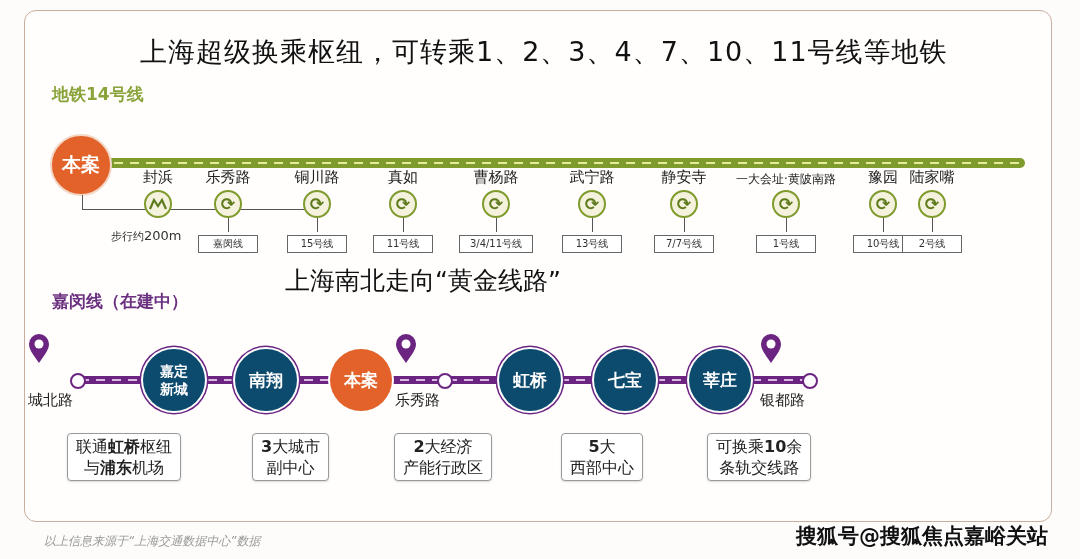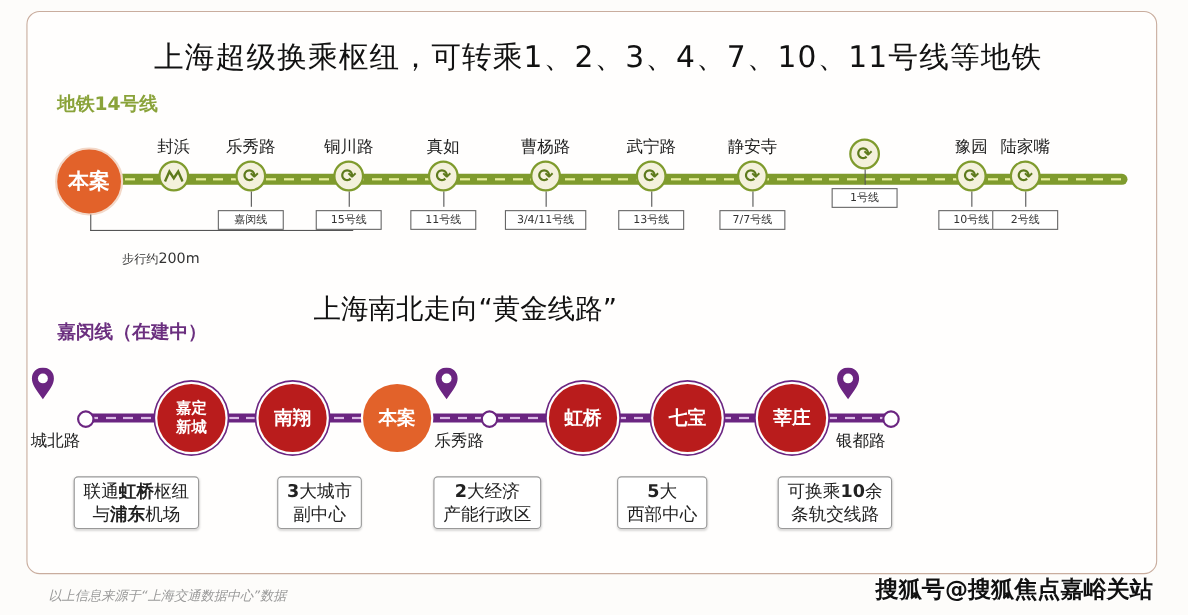--- a/index.html
+++ b/index.html
@@ -35,21 +35,21 @@
   }
   .walk-bracket {
     left: 82px; top: 195px; width: 237px; height: 14px;
     border-left: 1px solid #555; border-right: 1px solid #555; border-bottom: 1px solid #555;
   }
   .walk-text {
     left: 108px; top: 200px; font-size: 11px; color: #333; background: #fffefd; padding: 0 3px; margin-top: 28px;
   }
   .walk-text b { font-size: 13px; font-weight: normal; }
   .g-station { position: absolute; top: 124px; width: 120px; margin-left: -60px; text-align: center; }
-  .g-name { font-size: 15px; color: #222; height: 20px; white-space: nowrap; }
+  .g-name { font-size: 15px; color: #222; height: 20px; white-space: nowrap; margin-top: 44px; }
   .g-name.small { font-size: 12px; padding-top: 3px; height: 17px; }
   .g-icon {
     width: 28px; height: 28px; border-radius: 50%; margin: 2px auto 0;
     background: #f4f1dc; border: 2px solid #7f9b2d; box-sizing: border-box;
     display: flex; align-items: center; justify-content: center; color: #5d7a1c; font-size: 17px; font-weight: bold;
     position: relative; z-index: 2;
   }
   .g-stem { width: 1px; height: 14px; background: #555; margin: 0 auto; }
   .g-tag {
     display: inline-block; border: 1px solid #666; font-size: 10px; color: #333; padding: 1px 10px; background: #fff;
@@ -68,21 +68,21 @@
   }
   .p-pin { position: absolute; top: 334px; width: 100px; margin-left: -50px; text-align: left; }
   .p-pin-icon { color: #6b2581; font-size: 28px; line-height: 28px; height: 32px; }
   .p-dot {
     width: 12px; height: 12px; border-radius: 50%; background: #fff; border: 2px solid #6b2581;
     margin: 7px auto 0; position: relative; z-index: 2;
   }
   .p-name { font-size: 15px; color: #222; margin-top: 2px; }
   .p-circle {
     position: absolute; top: 349px; width: 62px; height: 62px; margin-left: -31px; border-radius: 50%;
-    background: #b91c1c; color: #fff; font-size: 17px; font-weight: bold;
+    background: #0c4a6e; color: #fff; font-size: 17px; font-weight: bold;
     display: flex; align-items: center; justify-content: center; text-align: center; line-height: 18px;
     box-shadow: 0 0 0 2px #fff, 0 0 0 3.5px #6b2581; z-index: 2;
   }
   .p-circle.small { font-size: 14px; }
   .p-circle.orange { background: #e2622a; box-shadow: 0 0 0 2px #fff, 0 0 0 1px #f3d8c8; }
   .info-box {
     position: absolute; top: 433px; border: 1px solid #999; border-radius: 4px; background: #fff;
     font-size: 16px; color: #222; text-align: center; line-height: 21px; padding: 2px 8px;
     box-shadow: 0 1px 2px rgba(0,0,0,0.15);
   }
@@ -144,20 +144,21 @@
   <div class="g-stem"></div>
   <div class="g-tag">13号线</div>
 </div>
 <div class="g-station" style="left:684px">
   <div class="g-name">静安寺</div>
   <div class="g-icon">⟳</div>
   <div class="g-stem"></div>
   <div class="g-tag">7/7号线</div>
 </div>
 <div class="g-station" style="left:786px;width:150px;margin-left:-75px">
+  <div class="g-name small">一大会址·黄陂南路</div>
   <div class="g-icon">⟳</div>
   <div class="g-stem"></div>
   <div class="g-tag">1号线</div>
 </div>
 <div class="g-station" style="left:883px">
   <div class="g-name">豫园</div>
   <div class="g-icon">⟳</div>
   <div class="g-stem"></div>
   <div class="g-tag">10号线</div>
 </div>

